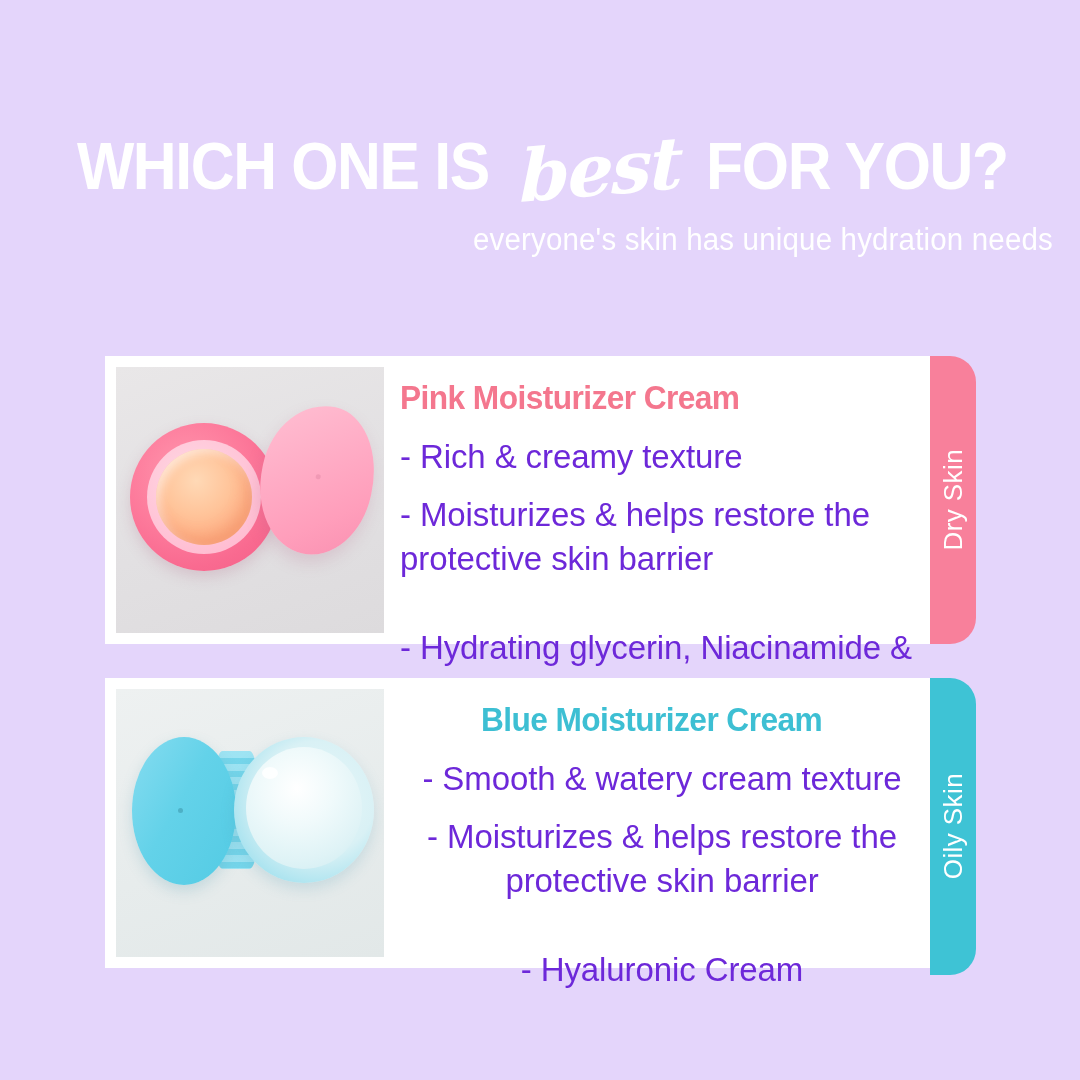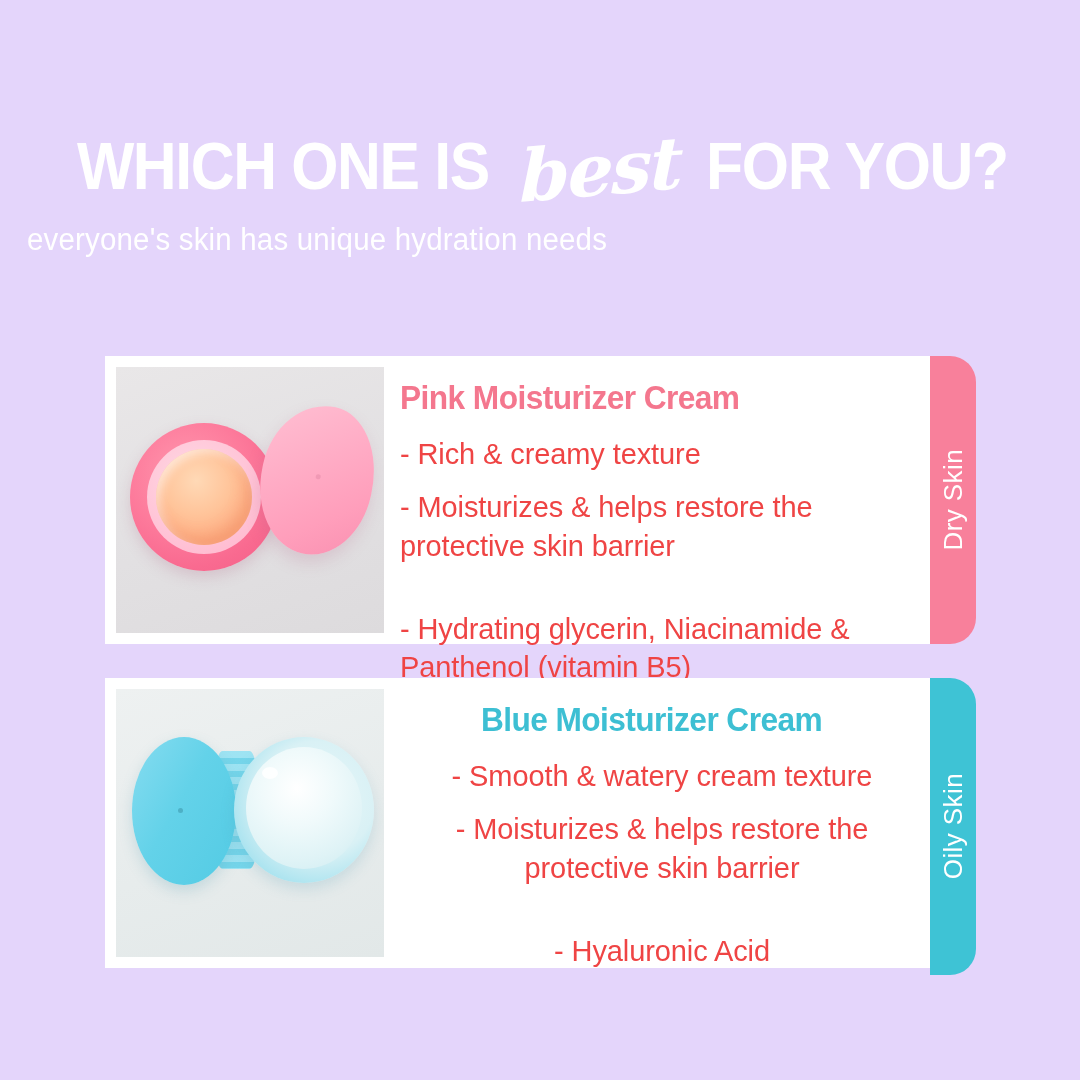--- a/index.html
+++ b/index.html
@@ -21,21 +21,21 @@
     height: 1080px;
     background: #E4D5FB;
   }
 
   
   .header {
     position: absolute;
     left: 0;
     top: 128px;
     width: 1080px;
-    text-align: left;
+    text-align: right;
   }
   .headline {
     display: flex;
     align-items: baseline;
     justify-content: center;
     gap: 0px;
     color: #ffffff;
     white-space: nowrap;
   }
   .headline-part {
@@ -219,22 +219,22 @@
     letter-spacing: -0.6px;
     margin: 4px 0 18px 0;
     transform: scaleX(0.96);
     transform-origin: left center;
   }
   .card-title--pink { color: #F4778E; }
   .card-title--blue { color: #3DBFD3; }
 
   .bullets { margin: 0; padding: 0; list-style: none; }
   .bullet {
-    color: #ef4444;
-    font-size: 29px;
+    color: #6d28d9;
+    font-size: 33px;
     line-height: 1.34;
     margin-bottom: 14px;
     letter-spacing: -0.1px;
   }
   .bullet:last-child { margin-bottom: 0; margin-top: 44px; }
 
   
   .tab {
     position: absolute;
     width: 46px;
@@ -303,21 +303,21 @@
       <div class="jar-blue-thread"></div>
       <div class="jar-blue-cap"></div>
       <div class="jar-blue-body"></div>
       <div class="jar-blue-gel"></div>
     </div>
     <div class="card-body">
       <div class="card-title card-title--blue">Blue Moisturizer Cream</div>
       <ul class="bullets">
         <li class="bullet">- Smooth &amp; watery cream texture</li>
         <li class="bullet">- Moisturizes &amp; helps restore the protective skin barrier</li>
-        <li class="bullet">- Hyaluronic Acid</li>
+        <li class="bullet">- Hyaluronic Cream</li>
       </ul>
     </div>
   </div>
   <div class="tab tab--blue">
     <span class="tab-label">Oily Skin</span>
   </div>
 
 </div>
 
 </body></html>

